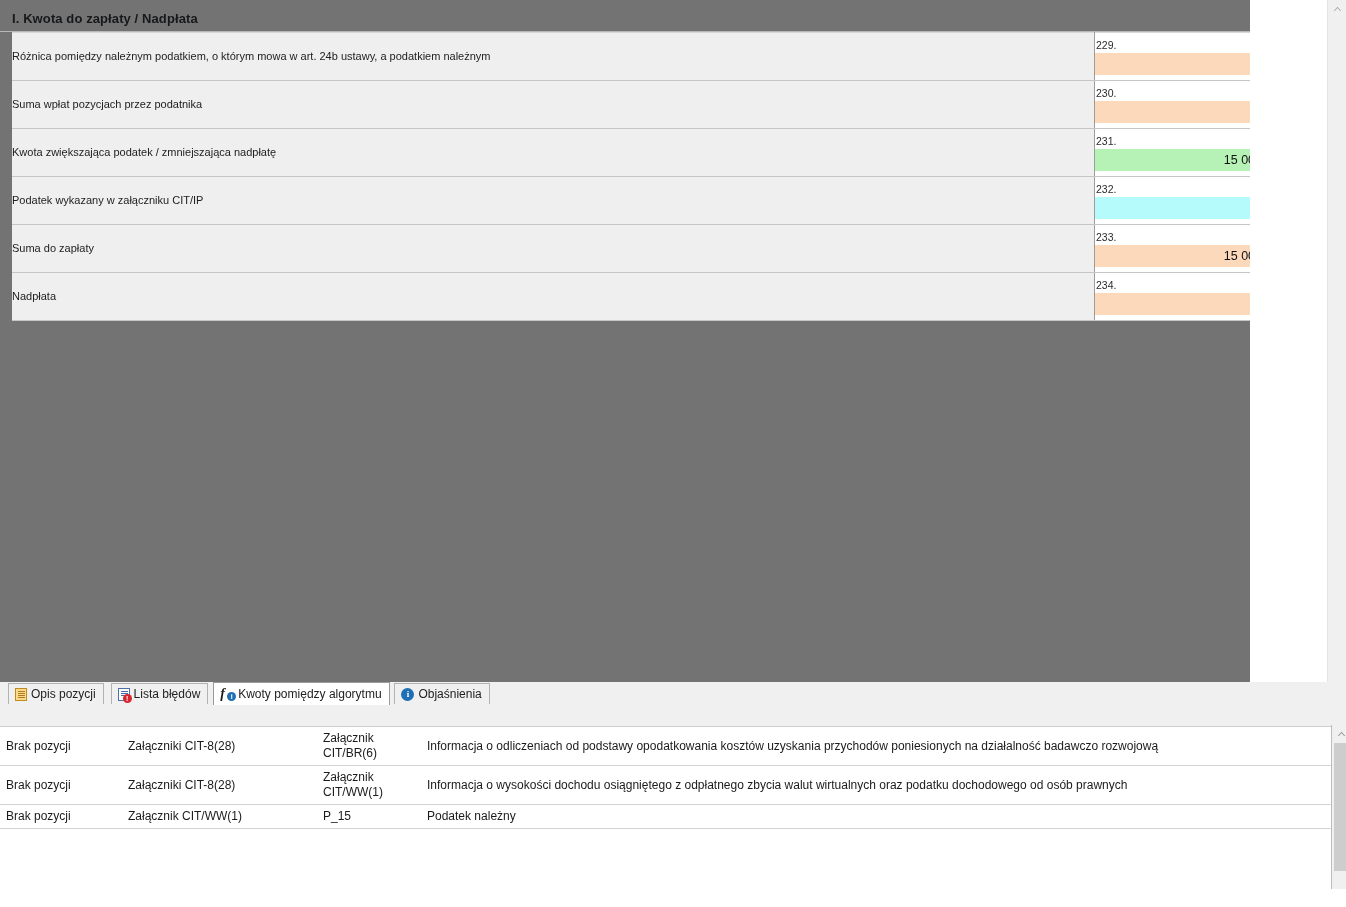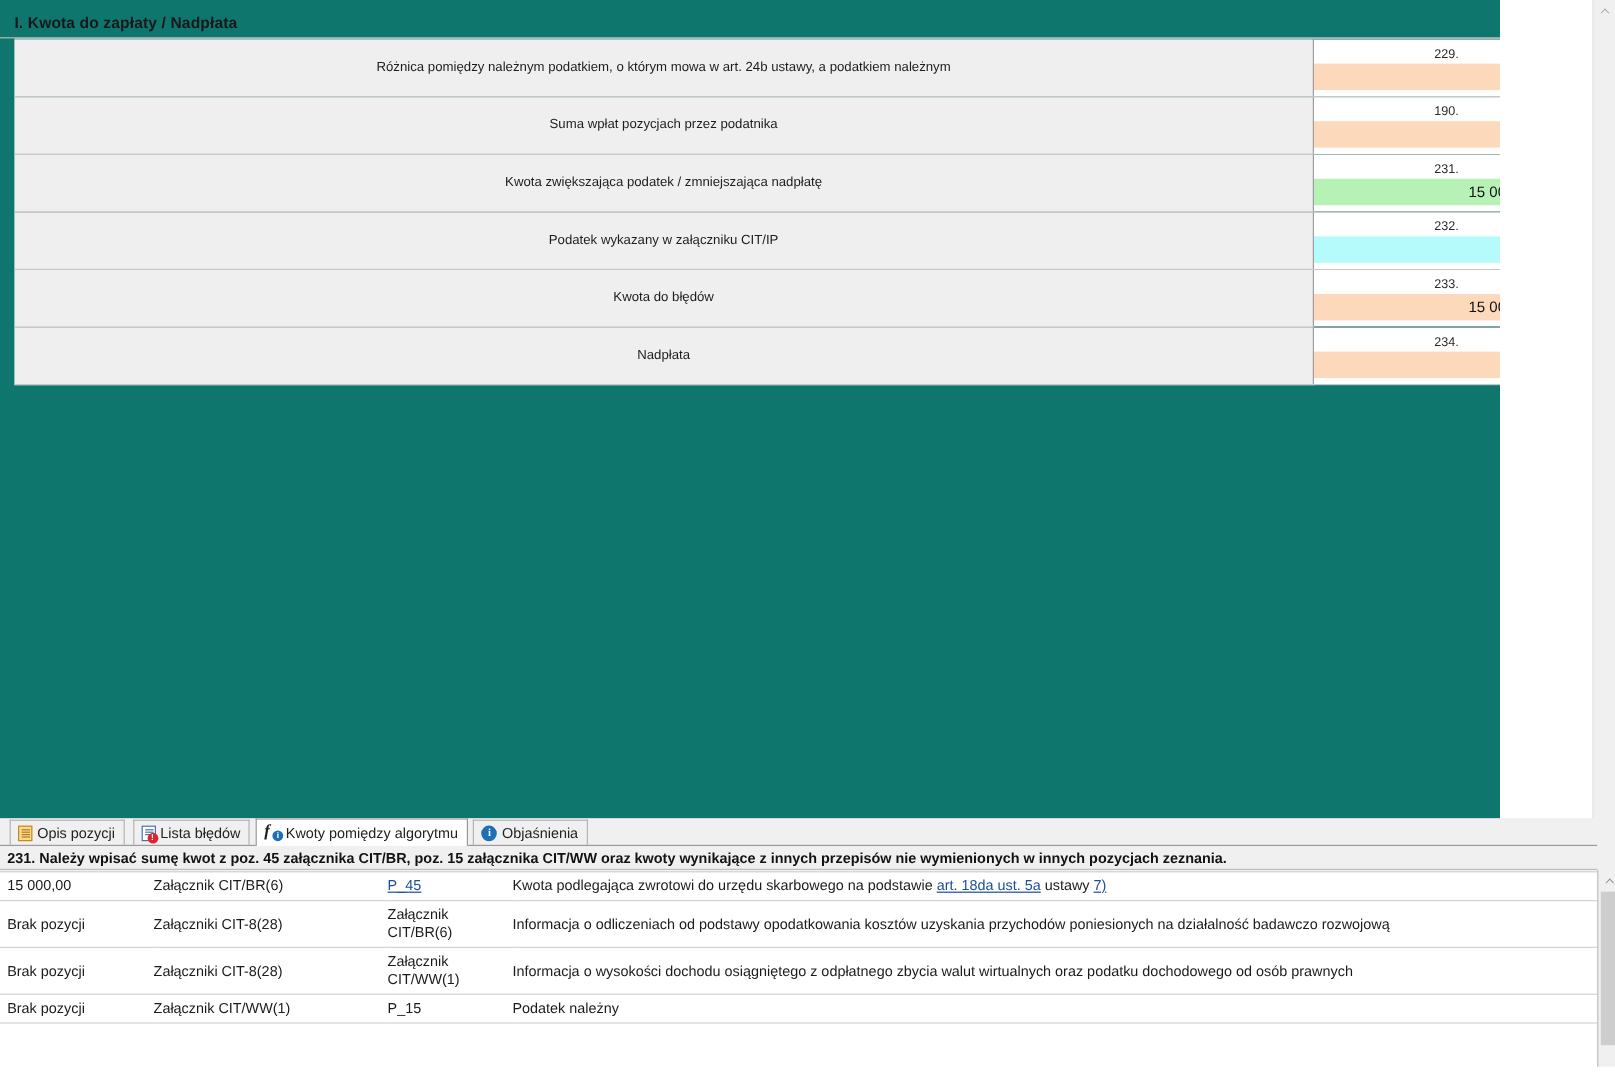--- a/index.html
+++ b/index.html
@@ -15,23 +15,22 @@
     color: #1a1a1a;
     -webkit-font-smoothing: antialiased;
   }
 
   
   #form-pane {
     position: absolute;
     left: 0; top: 0;
     width: 1250px;
     height: 709px;
-    background: #0f766e;
+    background: #737373;
     overflow: hidden;
-    text-align: center;
   }
 
   #section-title {
     position: absolute;
     left: 12px;
     top: 11px;
     font-size: 13px;
     font-weight: bold;
     color: #17181a;
     letter-spacing: .1px;
@@ -313,21 +312,21 @@
         <tr>
           <td class="label-cell">Różnica pomiędzy należnym podatkiem, o którym mowa w art. 24b ustawy, a podatkiem należnym</td>
           <td class="field-cell">
             <div class="field-num">229.</div>
             <div class="field-box fx-orange"></div>
           </td>
         </tr>
         <tr>
           <td class="label-cell">Suma wpłat pozycjach przez podatnika</td>
           <td class="field-cell">
-            <div class="field-num">190.</div>
+            <div class="field-num">230.</div>
             <div class="field-box fx-orange"></div>
           </td>
         </tr>
         <tr>
           <td class="label-cell">Kwota zwiększająca podatek / zmniejszająca nadpłatę</td>
           <td class="field-cell">
             <div class="field-num">231.</div>
             <div class="field-box fx-green">15 000</div>
             <div class="dlg-icon">
               <div class="bar"></div>
@@ -343,21 +342,21 @@
           </td>
         </tr>
         <tr>
           <td class="label-cell">Podatek wykazany w załączniku CIT/IP</td>
           <td class="field-cell">
             <div class="field-num">232.</div>
             <div class="field-box fx-cyan"></div>
           </td>
         </tr>
         <tr>
-          <td class="label-cell">Kwota do błędów</td>
+          <td class="label-cell">Suma do zapłaty</td>
           <td class="field-cell">
             <div class="field-num">233.</div>
             <div class="field-box fx-orange">15 000</div>
           </td>
         </tr>
         <tr>
           <td class="label-cell">Nadpłata</td>
           <td class="field-cell">
             <div class="field-num">234.</div>
             <div class="field-box fx-orange">0</div>
@@ -407,31 +406,24 @@
       <div class="tab active" style="left: 213.2px;">
         <span class="ic ic-fx">f<span class="dot">i</span></span>
         <span>Kwoty pomiędzy algorytmu</span>
       </div>
       <div class="tab" style="left: 394.4px;">
         <span class="ic ic-info">i</span>
         <span>Objaśnienia</span>
       </div>
     </div>
 
-  <div id="algo-banner">231. Należy wpisać sumę kwot z poz. 45 załącznika CIT/BR, poz. 15 załącznika CIT/WW oraz kwoty wynikające z innych przepisów nie wymienionych w innych pozycjach zeznania.</div>
 
   <div id="algo-table-wrap">
     <table id="algo-table">
       <tbody id="algo-rows">
-          <tr>
-            <td class="c-amount">15 000,00</td>
-            <td class="c-attach">Załącznik CIT/BR(6)</td>
-            <td class="c-pos"><span class="lnk">P_45</span></td>
-            <td class="c-desc"><span>Kwota podlegająca zwrotowi do urzędu skarbowego na podstawie </span><span class="lnk">art. 18da ust. 5a</span><span> ustawy </span><span class="lnk">7)</span></td>
-          </tr>
           <tr>
             <td class="c-amount brak">Brak pozycji</td>
             <td class="c-attach">Załączniki CIT-8(28)</td>
             <td class="c-pos">Załącznik CIT/BR(6)</td>
             <td class="c-desc"><span>Informacja o odliczeniach od podstawy opodatkowania kosztów uzyskania przychodów poniesionych na działalność badawczo rozwojową</span></td>
           </tr>
           <tr>
             <td class="c-amount brak">Brak pozycji</td>
             <td class="c-attach">Załączniki CIT-8(28)</td>
             <td class="c-pos">Załącznik CIT/WW(1)</td>

